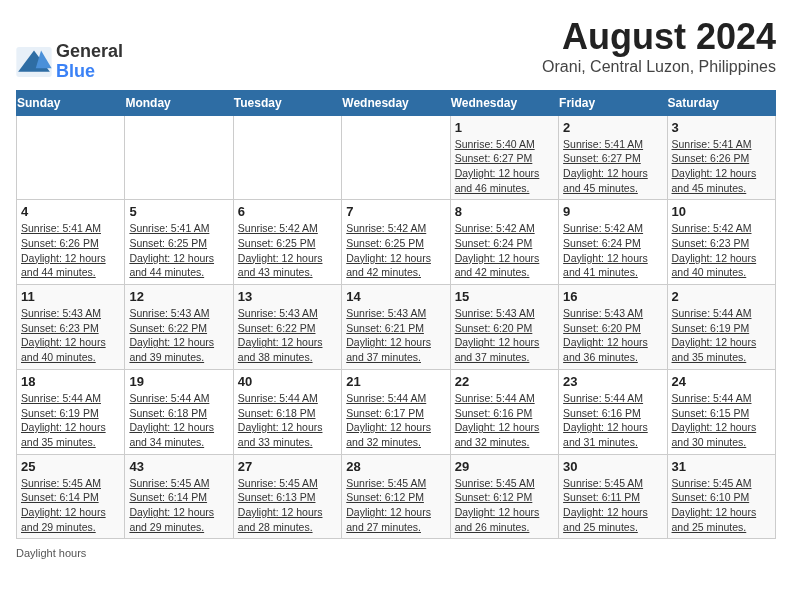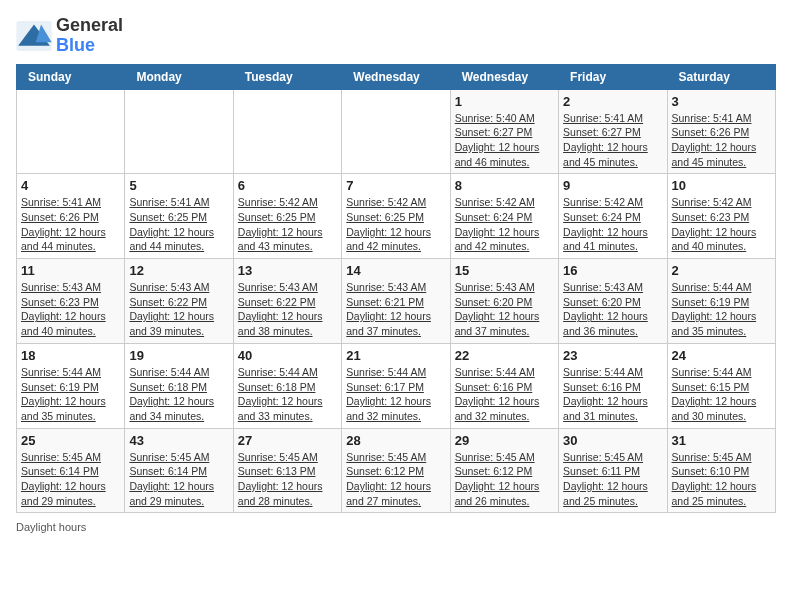--- a/index.html
+++ b/index.html
@@ -13,20 +13,21 @@
     .header {
       display: flex;
       justify-content: space-between;
       align-items: flex-start;
       margin-bottom: 8px;
     }
     .logo {
       display: flex;
       align-items: center;
       gap: 4px;
+      margin-top: 26px;
     }
     .logo-text {
       font-size: 18px;
       font-weight: bold;
       color: #333;
       line-height: 1.1;
     }
     .logo-text span {
       color: #3b82f6;
     }
@@ -48,21 +49,21 @@
       color: #444;
     }
     .calendar {
       width: 100%;
       border-collapse: collapse;
       font-size: 11px;
     }
     .calendar thead th {
       background: #2e6da4;
       color: #fff;
-      padding: 5px 11px;
+      padding: 5px 0;
       text-align: left;
       font-size: 12px;
       font-weight: bold;
       border: 1px solid #2e6da4;
     }
     .calendar tbody td {
       border: 1px solid #ccc;
       vertical-align: top;
       padding: 4px;
       width: calc(100% / 7);
@@ -102,20 +103,24 @@
     <svg class="logo-icon" viewBox="0 0 40 34" xmlns="http://www.w3.org/2000/svg">
       <rect x="0" y="0" width="40" height="34" rx="3" fill="#e8f0f8"></rect>
       <polygon points="20,4 38,28 2,28" fill="#2e6da4"></polygon>
       <polygon points="28,4 40,24 22,24" fill="#4a90d9"></polygon>
     </svg>
     <div class="logo-text">
       <div>General</div>
       <div><span>Blue</span></div>
     </div>
   </div>
+  <div class="title-block">
+    <h1>August 2024</h1>
+    <h2>Orani, Central Luzon, Philippines</h2>
+  </div>
 </div>
 
 <table class="calendar">
   <thead>
     <tr>
     <th>Sunday</th>
         <th>Monday</th>
         <th>Tuesday</th>
         <th>Wednesday</th>
         <th>Wednesday</th>

